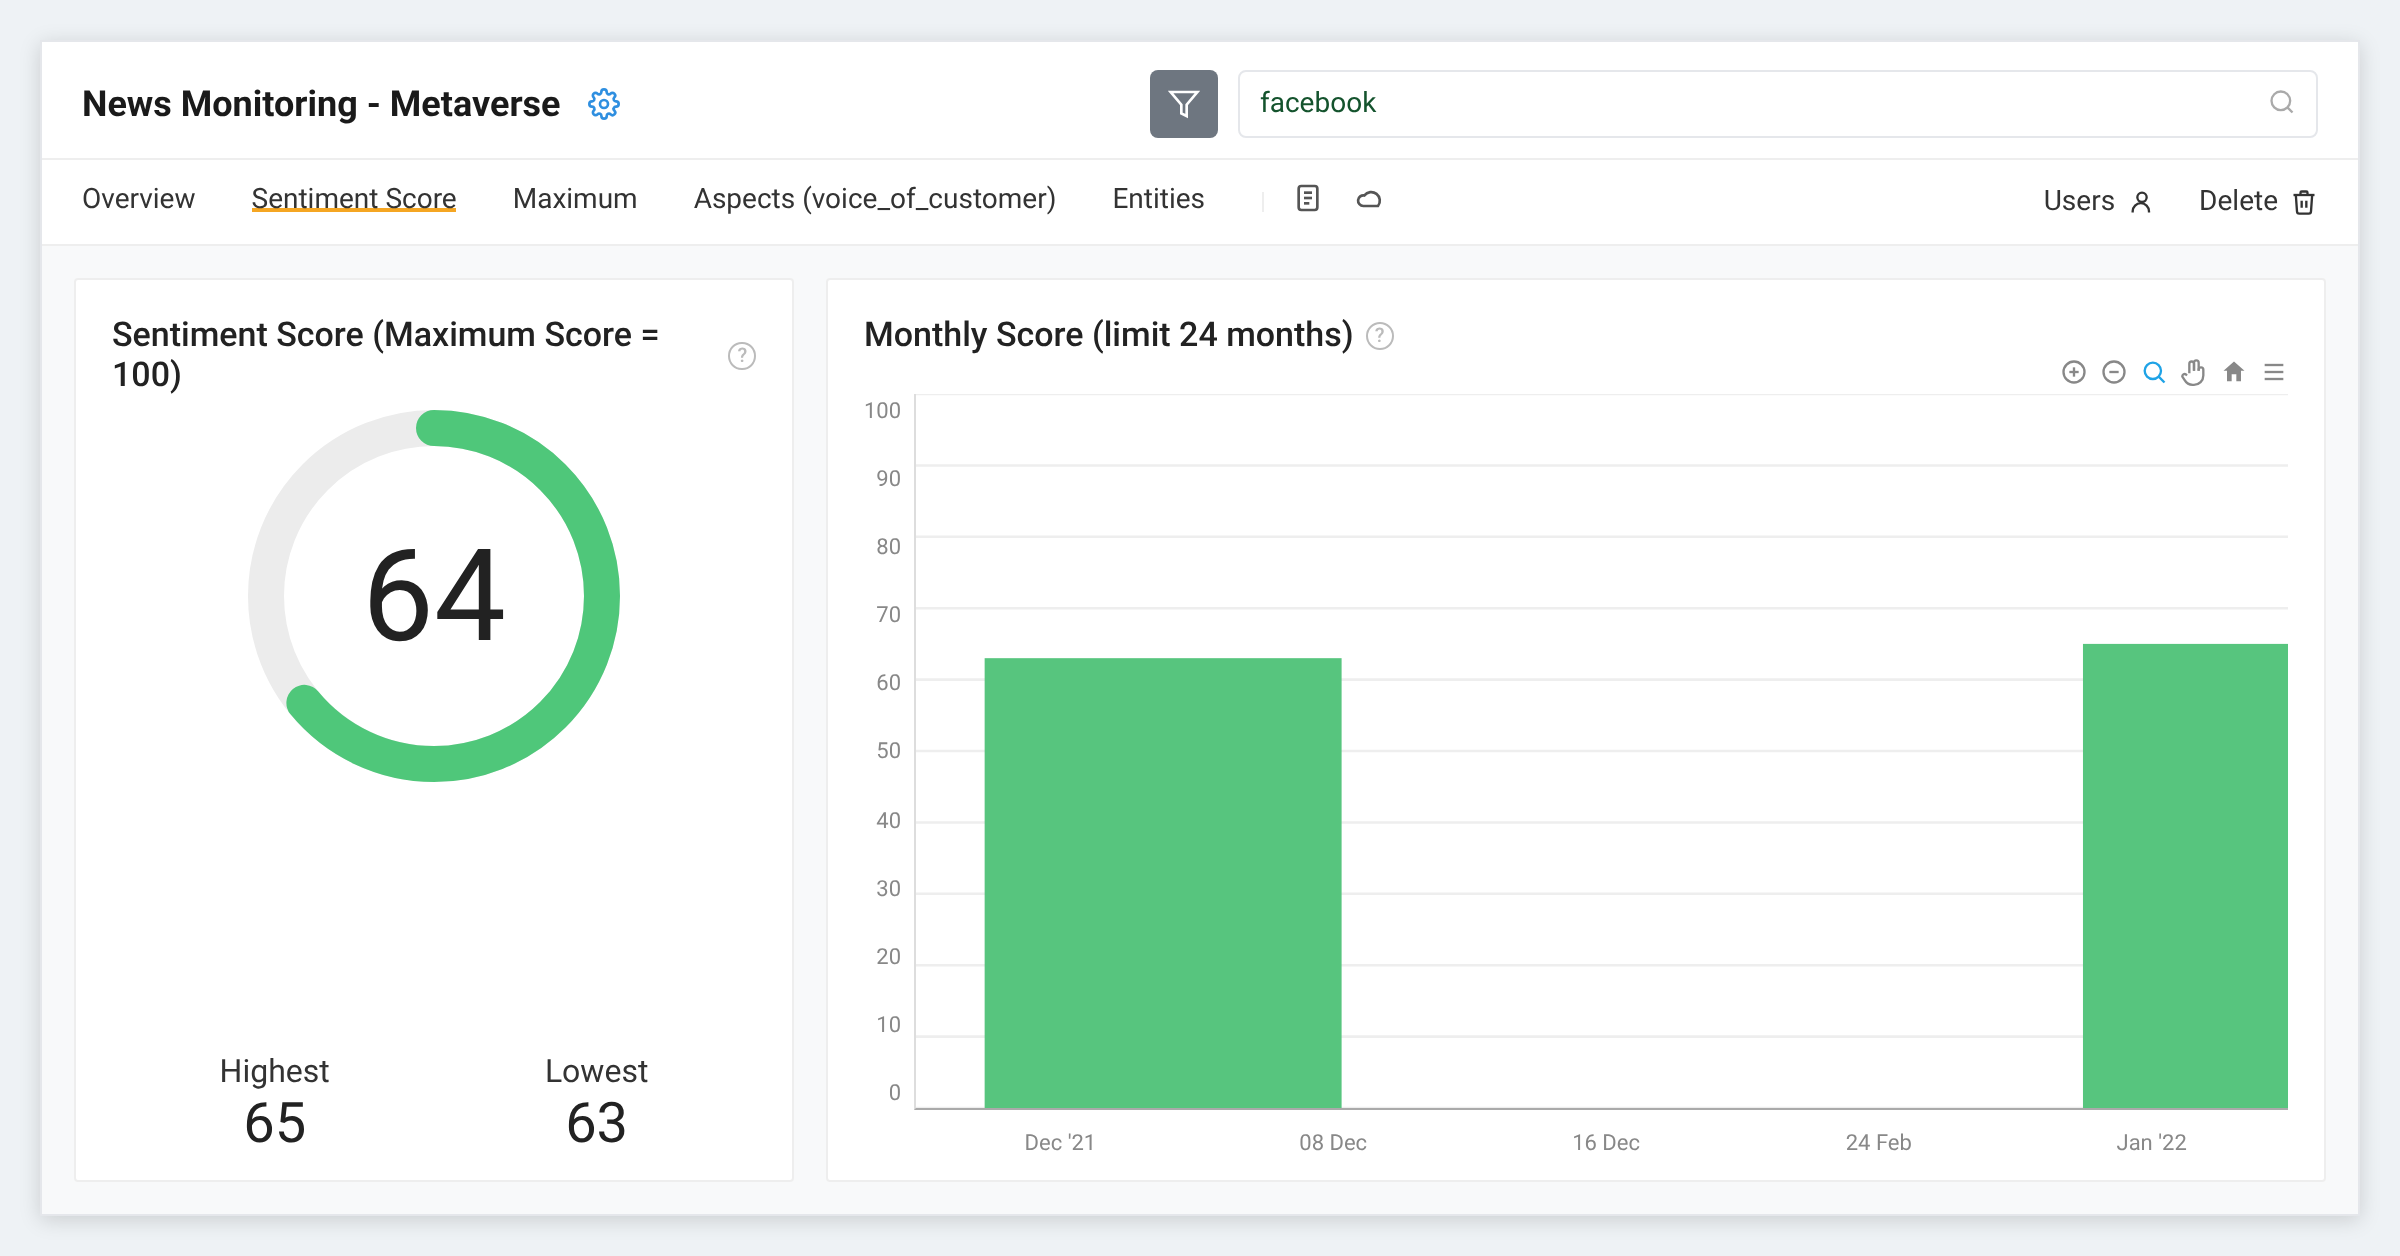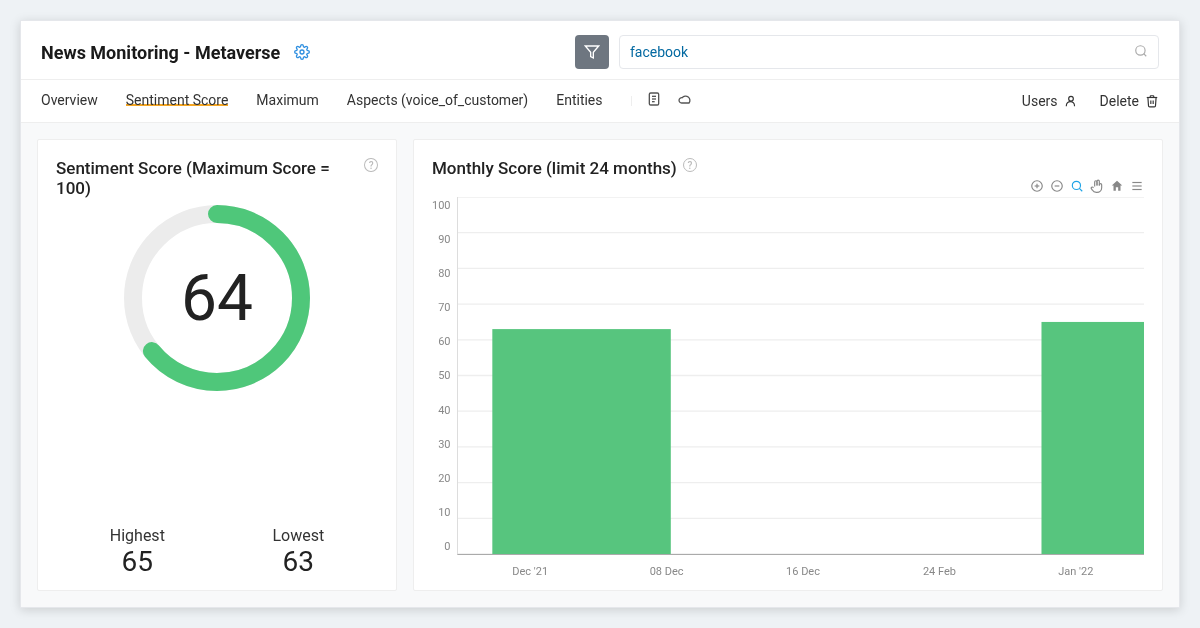--- a/index.html
+++ b/index.html
@@ -3,32 +3,32 @@
 <meta charset="utf-8">
 <style>
   * { box-sizing: border-box; margin: 0; padding: 0; font-family: -apple-system, BlinkMacSystemFont, "Segoe UI", Roboto, Helvetica, Arial, sans-serif; }
   body { background: #eef2f5; padding: 20px; width: 1200px; height: 628px; }
   .frame { background: #fff; border: 1px solid #e5e7eb; box-shadow: 0 2px 10px rgba(0,0,0,0.15); height: 100%; display: flex; flex-direction: column; }
   .topbar { display:flex; align-items:center; padding: 14px 20px 10px 20px; gap:10px; }
   .title { font-size: 18px; font-weight: 700; color:#1a1a1a; }
   .gear { color:#2f8fe0; display:inline-flex; margin-left:4px; }
   .filterbtn { width:34px; height:34px; background:#6e7680; border-radius:4px; display:flex; align-items:center; justify-content:center; color:#fff; margin-left:auto; }
   .searchwrap { flex:1; display:flex; align-items:center; border:1px solid #e5e7eb; border-radius:4px; height:34px; padding:0 10px; max-width:540px; }
-  .searchwrap input { border:none; outline:none; flex:1; font-size:14px; color:#0369a1; }
+  .searchwrap input { border:none; outline:none; flex:1; font-size:14px; color:#14532d; }
   .searchicon { color:#aaa; }
   .tabbar { display:flex; align-items:center; border-top:1px solid #eee; border-bottom:1px solid #eee; padding:16px 20px; height:44px; gap:28px; }
   .tab { font-size:14px; color:#333; height:100%; display:flex; align-items:center; cursor:pointer; border-bottom:2px solid transparent; }
   .tab.active { border-bottom:2px solid #f5a623; }
   .tabicons { display:flex; gap:14px; align-items:center; padding-left:14px; border-left:1px solid #eee; height:100%; color:#555; }
   .tabright { margin-left:auto; display:flex; gap:22px; align-items:center; font-size:14px; color:#333; }
   .tabright .act { display:flex; align-items:center; gap:6px; cursor:pointer; }
   .cards { flex:1; display:flex; gap:16px; padding:16px 16px 16px 16px; background:#f8f9fa; }
   .card { background:#fff; border:1px solid #eee; border-radius:2px; flex:1; padding:18px 18px 12px 18px; display:flex; flex-direction:column; }
   .card.left { flex:0 0 360px; }
-  .card h3 { font-size:17px; font-weight:500; color:#222; display:flex; gap:6px; }
+  .card h3 { font-size:17px; font-weight:500; color:#222; display:flex; align-items:center; gap:6px; }
   .helpicon { width:14px; height:14px; border-radius:50%; border:1px solid #bbb; display:inline-flex; align-items:center; justify-content:center; font-size:10px; color:#bbb; }
   .gauge-wrap { flex:1; display:flex; flex-direction:column; align-items:center; justify-content:space-between; }
   .gauge { position:relative; width:200px; height:200px; }
   .gauge svg { transform: rotate(-90deg); }
   .gauge-track { stroke:#ececec; }
   .gauge-fill { stroke:#4fc77a; }
   .gauge-num { position:absolute; inset:0; display:flex; align-items:center; justify-content:center; font-size:64px; font-weight:400; color:#222; }
   .stats { display:flex; justify-content:space-around; width:100%; padding-top:6px; }
   .stat { text-align:center; }
   .stat .lbl { font-size:16px; color:#333; }

